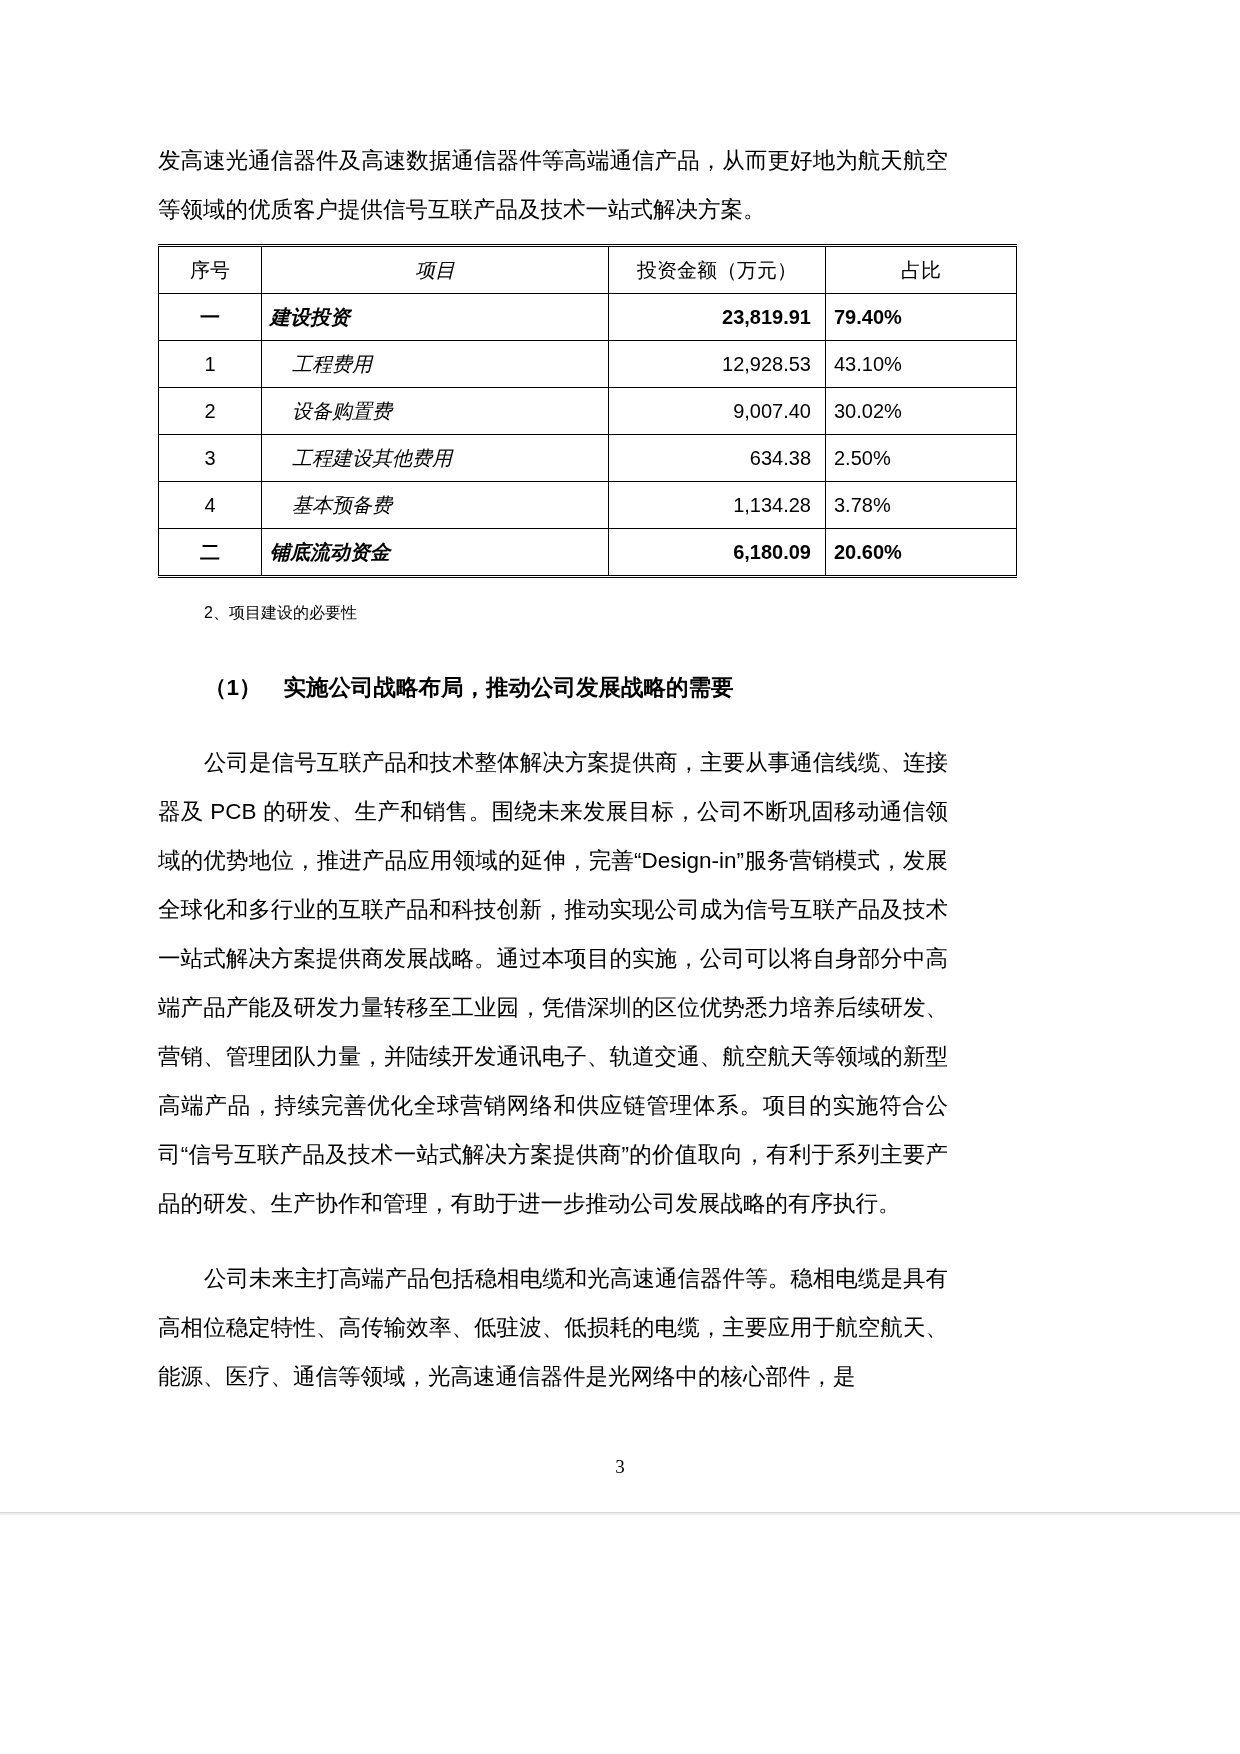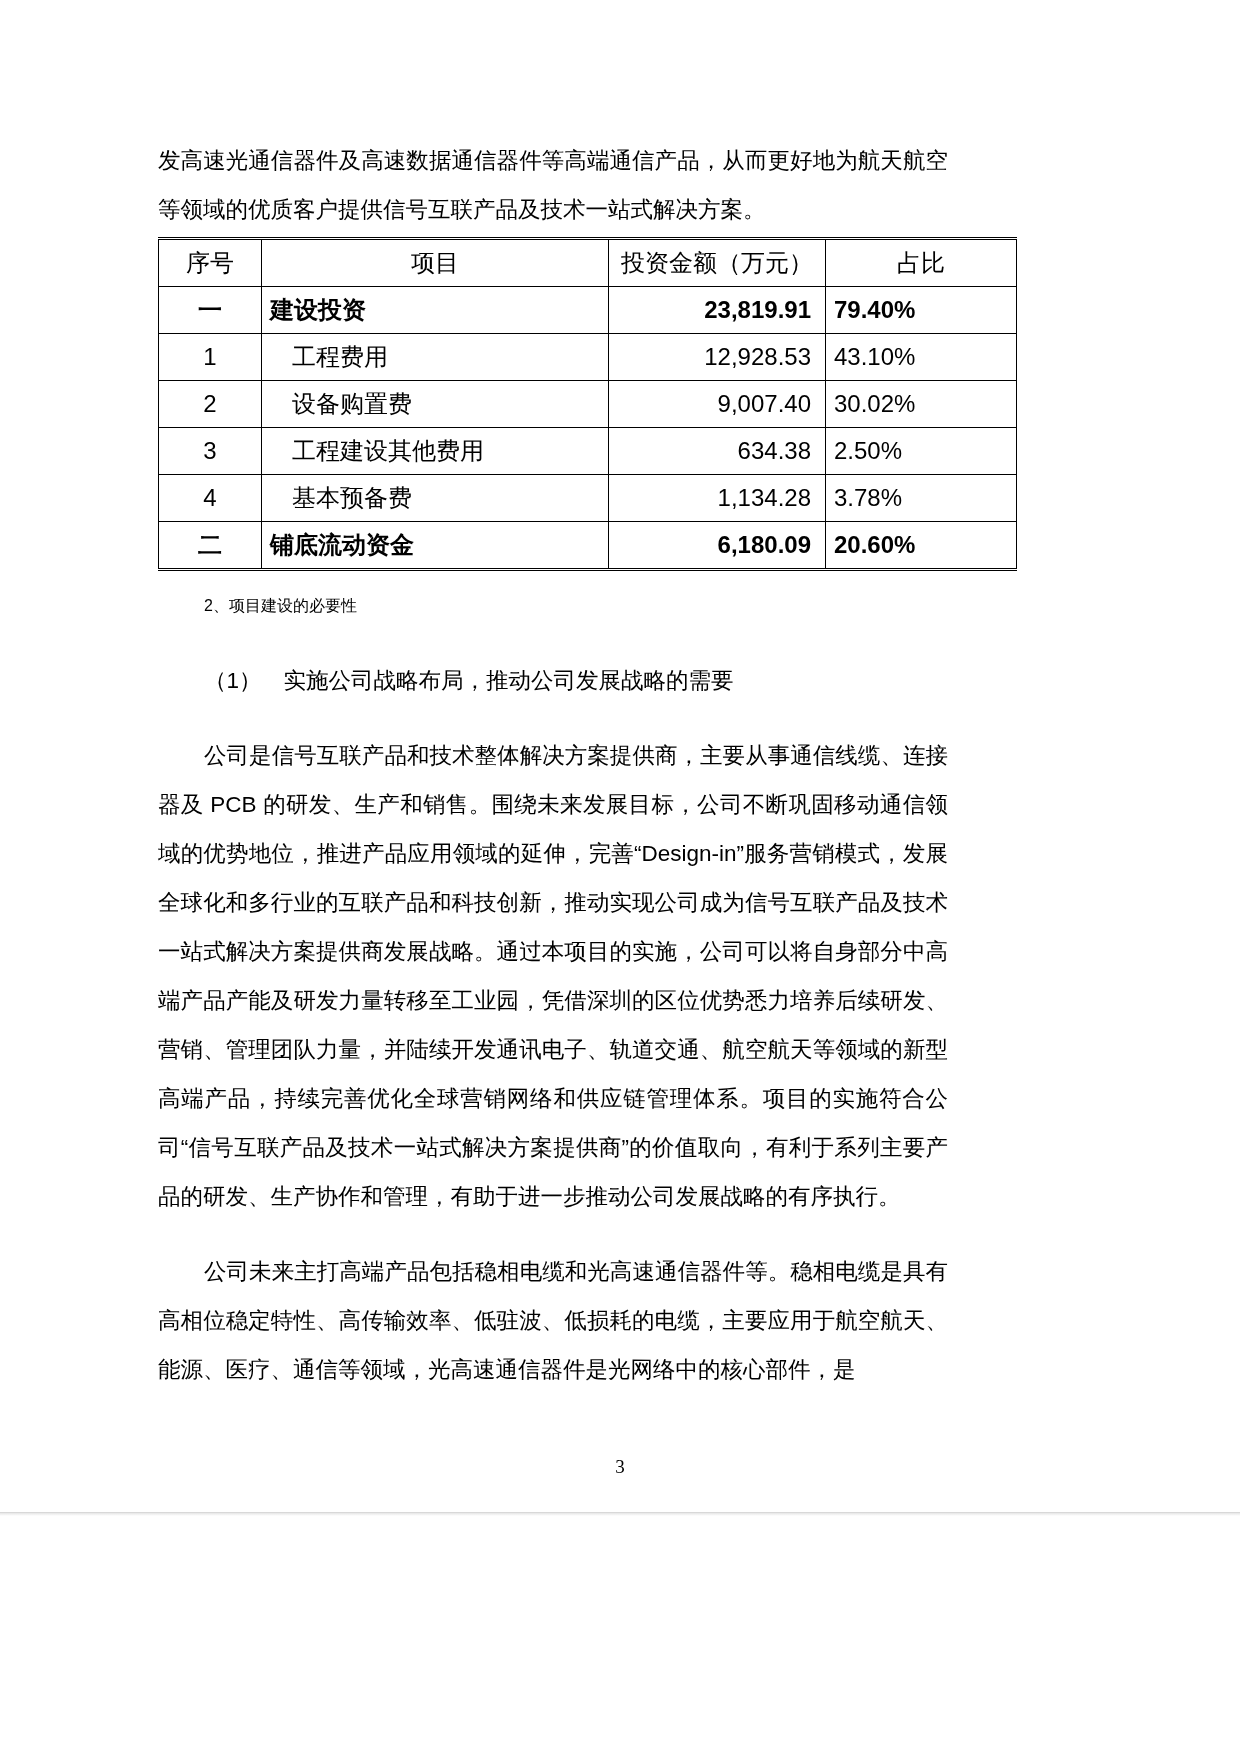--- a/index.html
+++ b/index.html
@@ -53,52 +53,52 @@
     font-size: 16px;
     line-height: 49px;
     font-weight: normal;
     text-indent: 46px;
   }
 
   p.sub-heading {
     margin: 0;
     font-size: 22.5px;
     line-height: 49px;
-    font-weight: normal;
+    font-weight: bold;
     text-indent: 46px;
   }
   p.sub-heading .lbl-gap {
     display: inline-block;
     width: 22px;
   }
 
   
   table.invest-table {
     border-collapse: collapse;
     width: 790px;
-    margin-top: 3px;
-    font-size: 24px;
+    margin-top: 10px;
+    font-size: 20px;
     table-layout: fixed;
   }
   table.invest-table td,
   table.invest-table th {
     border: 1px solid #000;
     padding: 6px 8px;
     height: 34px;
     vertical-align: middle;
     font-weight: normal;
     font-family: "Liberation Sans", "DejaVu Sans", sans-serif;
   }
   
   table.invest-table {
     border-top: 3px double #000;
     border-bottom: 3px double #000;
   }
   .col-no    { width: 86px;  text-align: center; }
-  .col-item  { width: 330px; text-align: left; }
+  .col-item  { width: 330px; text-align: left; font-style: italic; }
   .col-amt   { width: 200px; text-align: right; padding-right: 14px !important; }
   .col-pct   { width: 174px; text-align: left; padding-right: 14px !important; }
 
   thead td { text-align: center !important; }
   .hdr-amt, .hdr-pct { text-align: center !important; padding-right: 8px !important; }
 
   tr.bold-row td { font-weight: bold; }
   td.indent-item { padding-left: 30px !important; }
   td.total-cell { text-align: center !important; font-weight: normal; }
   tr.total-row td { font-weight: bold; }

